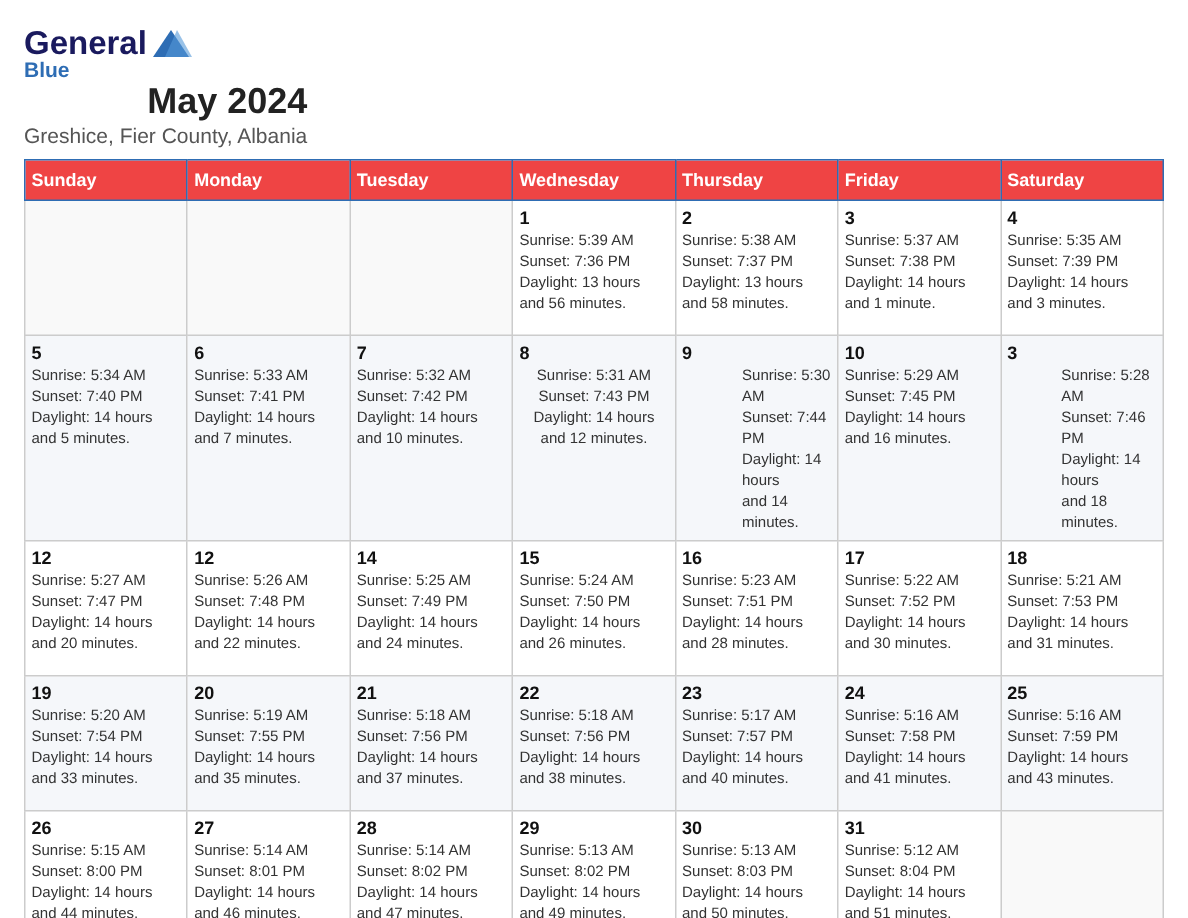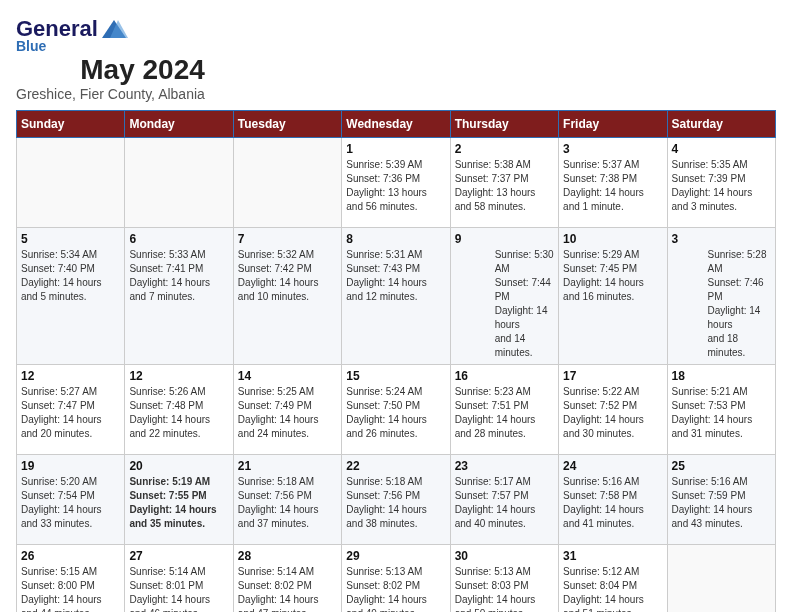--- a/index.html
+++ b/index.html
@@ -31,35 +31,35 @@
     }
     .logo-icon {
       width: 28px;
       height: 22px;
       margin-left: 2px;
     }
     .title-block {
       text-align: right;
     }
     .month-title {
-      font-size: 28px;
+      font-size: 24px;
       font-weight: bold;
       color: #222;
     }
     .subtitle {
       font-size: 14px;
       color: #555;
     }
     .calendar {
       width: 100%;
       border-collapse: collapse;
       font-size: 11px;
     }
     .calendar th {
-      background: #7f1d1d;
+      background: #ef4444;
       color: #fff;
       padding: 6px 4px;
       text-align: left;
       font-size: 12px;
       border: 1px solid #2e6db4;
     }
     .calendar td {
       border: 1px solid #ccc;
       vertical-align: top;
       padding: 4px 4px;
@@ -168,21 +168,21 @@
         </td>
         <td>
           <div class="day-number">7</div>
           <div class="day-info" style="white-space: pre-line;">Sunrise: 5:32 AM
 Sunset: 7:42 PM
 Daylight: 14 hours
 and 10 minutes.</div>
         </td>
         <td>
           <div class="day-number">8</div>
-          <div class="day-info" style="white-space: pre-line;">Sunrise: 5:31 AM
+          <div class="day-info" style="white-space: pre-line; text-align: center;">Sunrise: 5:31 AM
 Sunset: 7:43 PM
 Daylight: 14 hours
 and 12 minutes.</div>
         </td>
         <td>
           <div class="day-number">9</div>
           <div class="day-info" style="white-space: pre-line; margin-left: 40px;">Sunrise: 5:30 AM
 Sunset: 7:44 PM
 Daylight: 14 hours
 and 14 minutes.</div>
@@ -256,21 +256,21 @@
       <tr>
         <td>
           <div class="day-number">19</div>
           <div class="day-info" style="white-space: pre-line;">Sunrise: 5:20 AM
 Sunset: 7:54 PM
 Daylight: 14 hours
 and 33 minutes.</div>
         </td>
         <td>
           <div class="day-number">20</div>
-          <div class="day-info" style="white-space: pre-line; font-weight: bold;">Sunrise: 5:19 AM
+          <div class="day-info" style="white-space: pre-line;">Sunrise: 5:19 AM
 Sunset: 7:55 PM
 Daylight: 14 hours
 and 35 minutes.</div>
         </td>
         <td>
           <div class="day-number">21</div>
           <div class="day-info" style="white-space: pre-line;">Sunrise: 5:18 AM
 Sunset: 7:56 PM
 Daylight: 14 hours
 and 37 minutes.</div>

